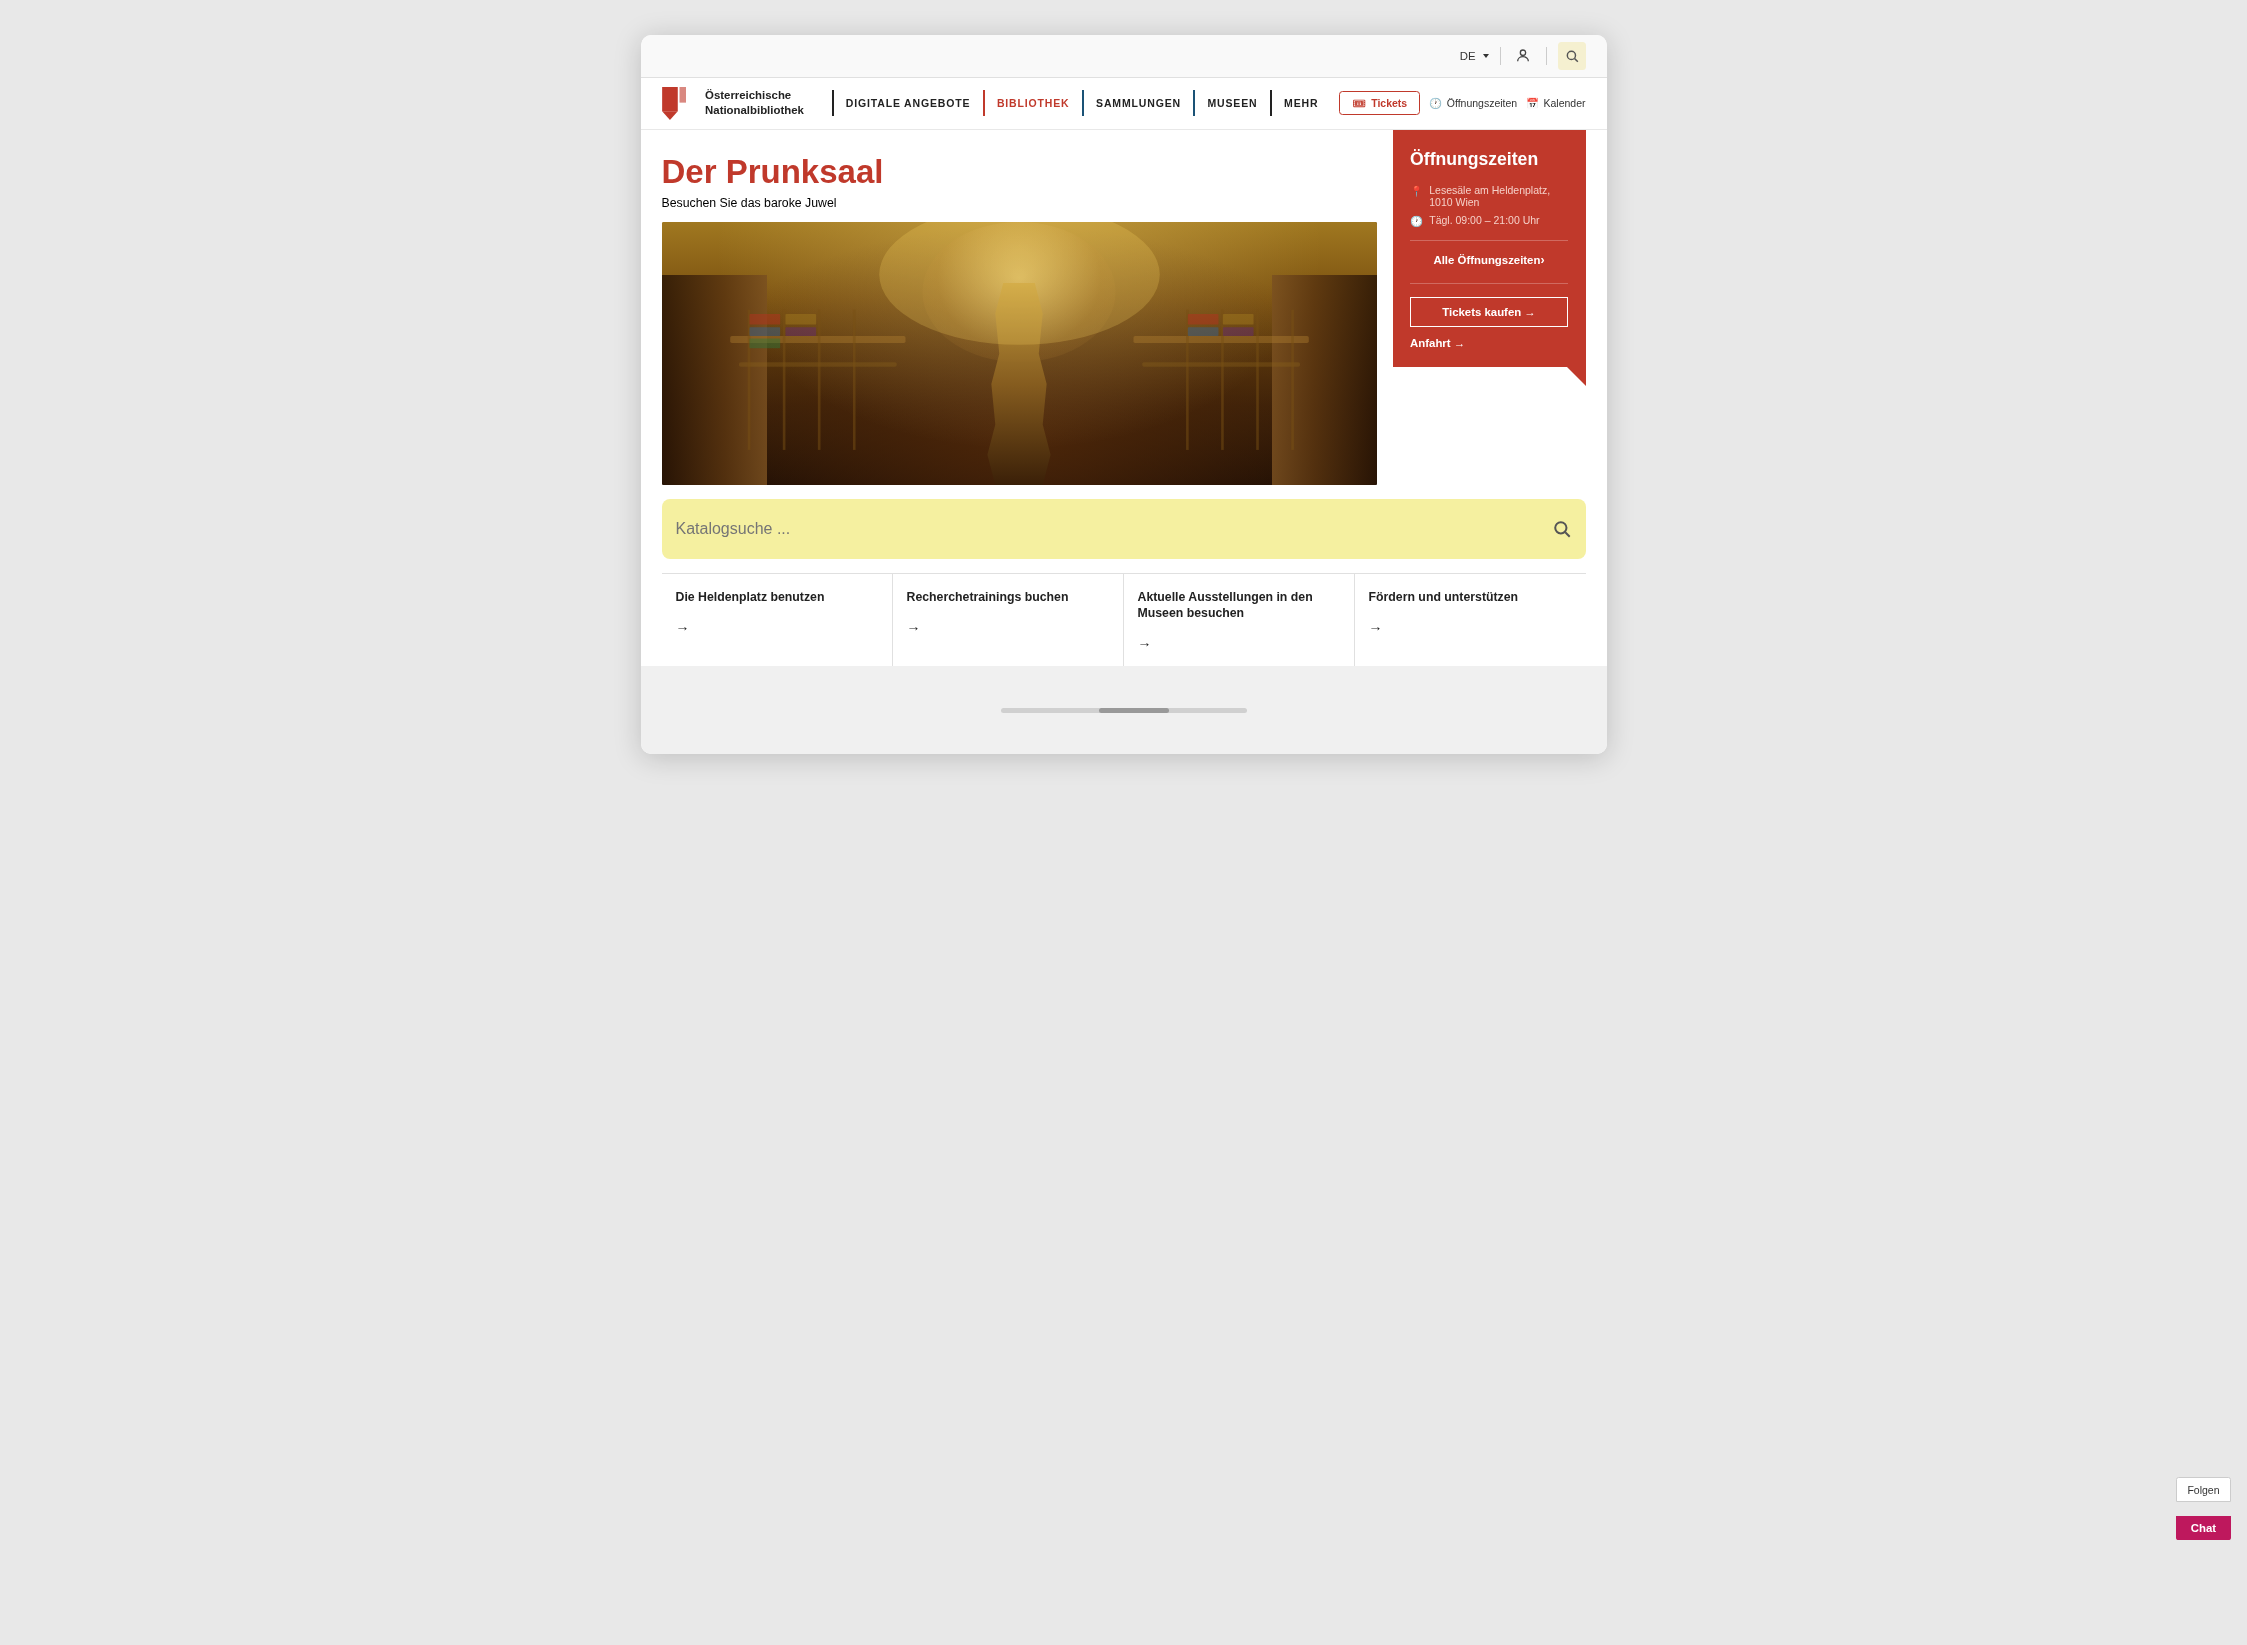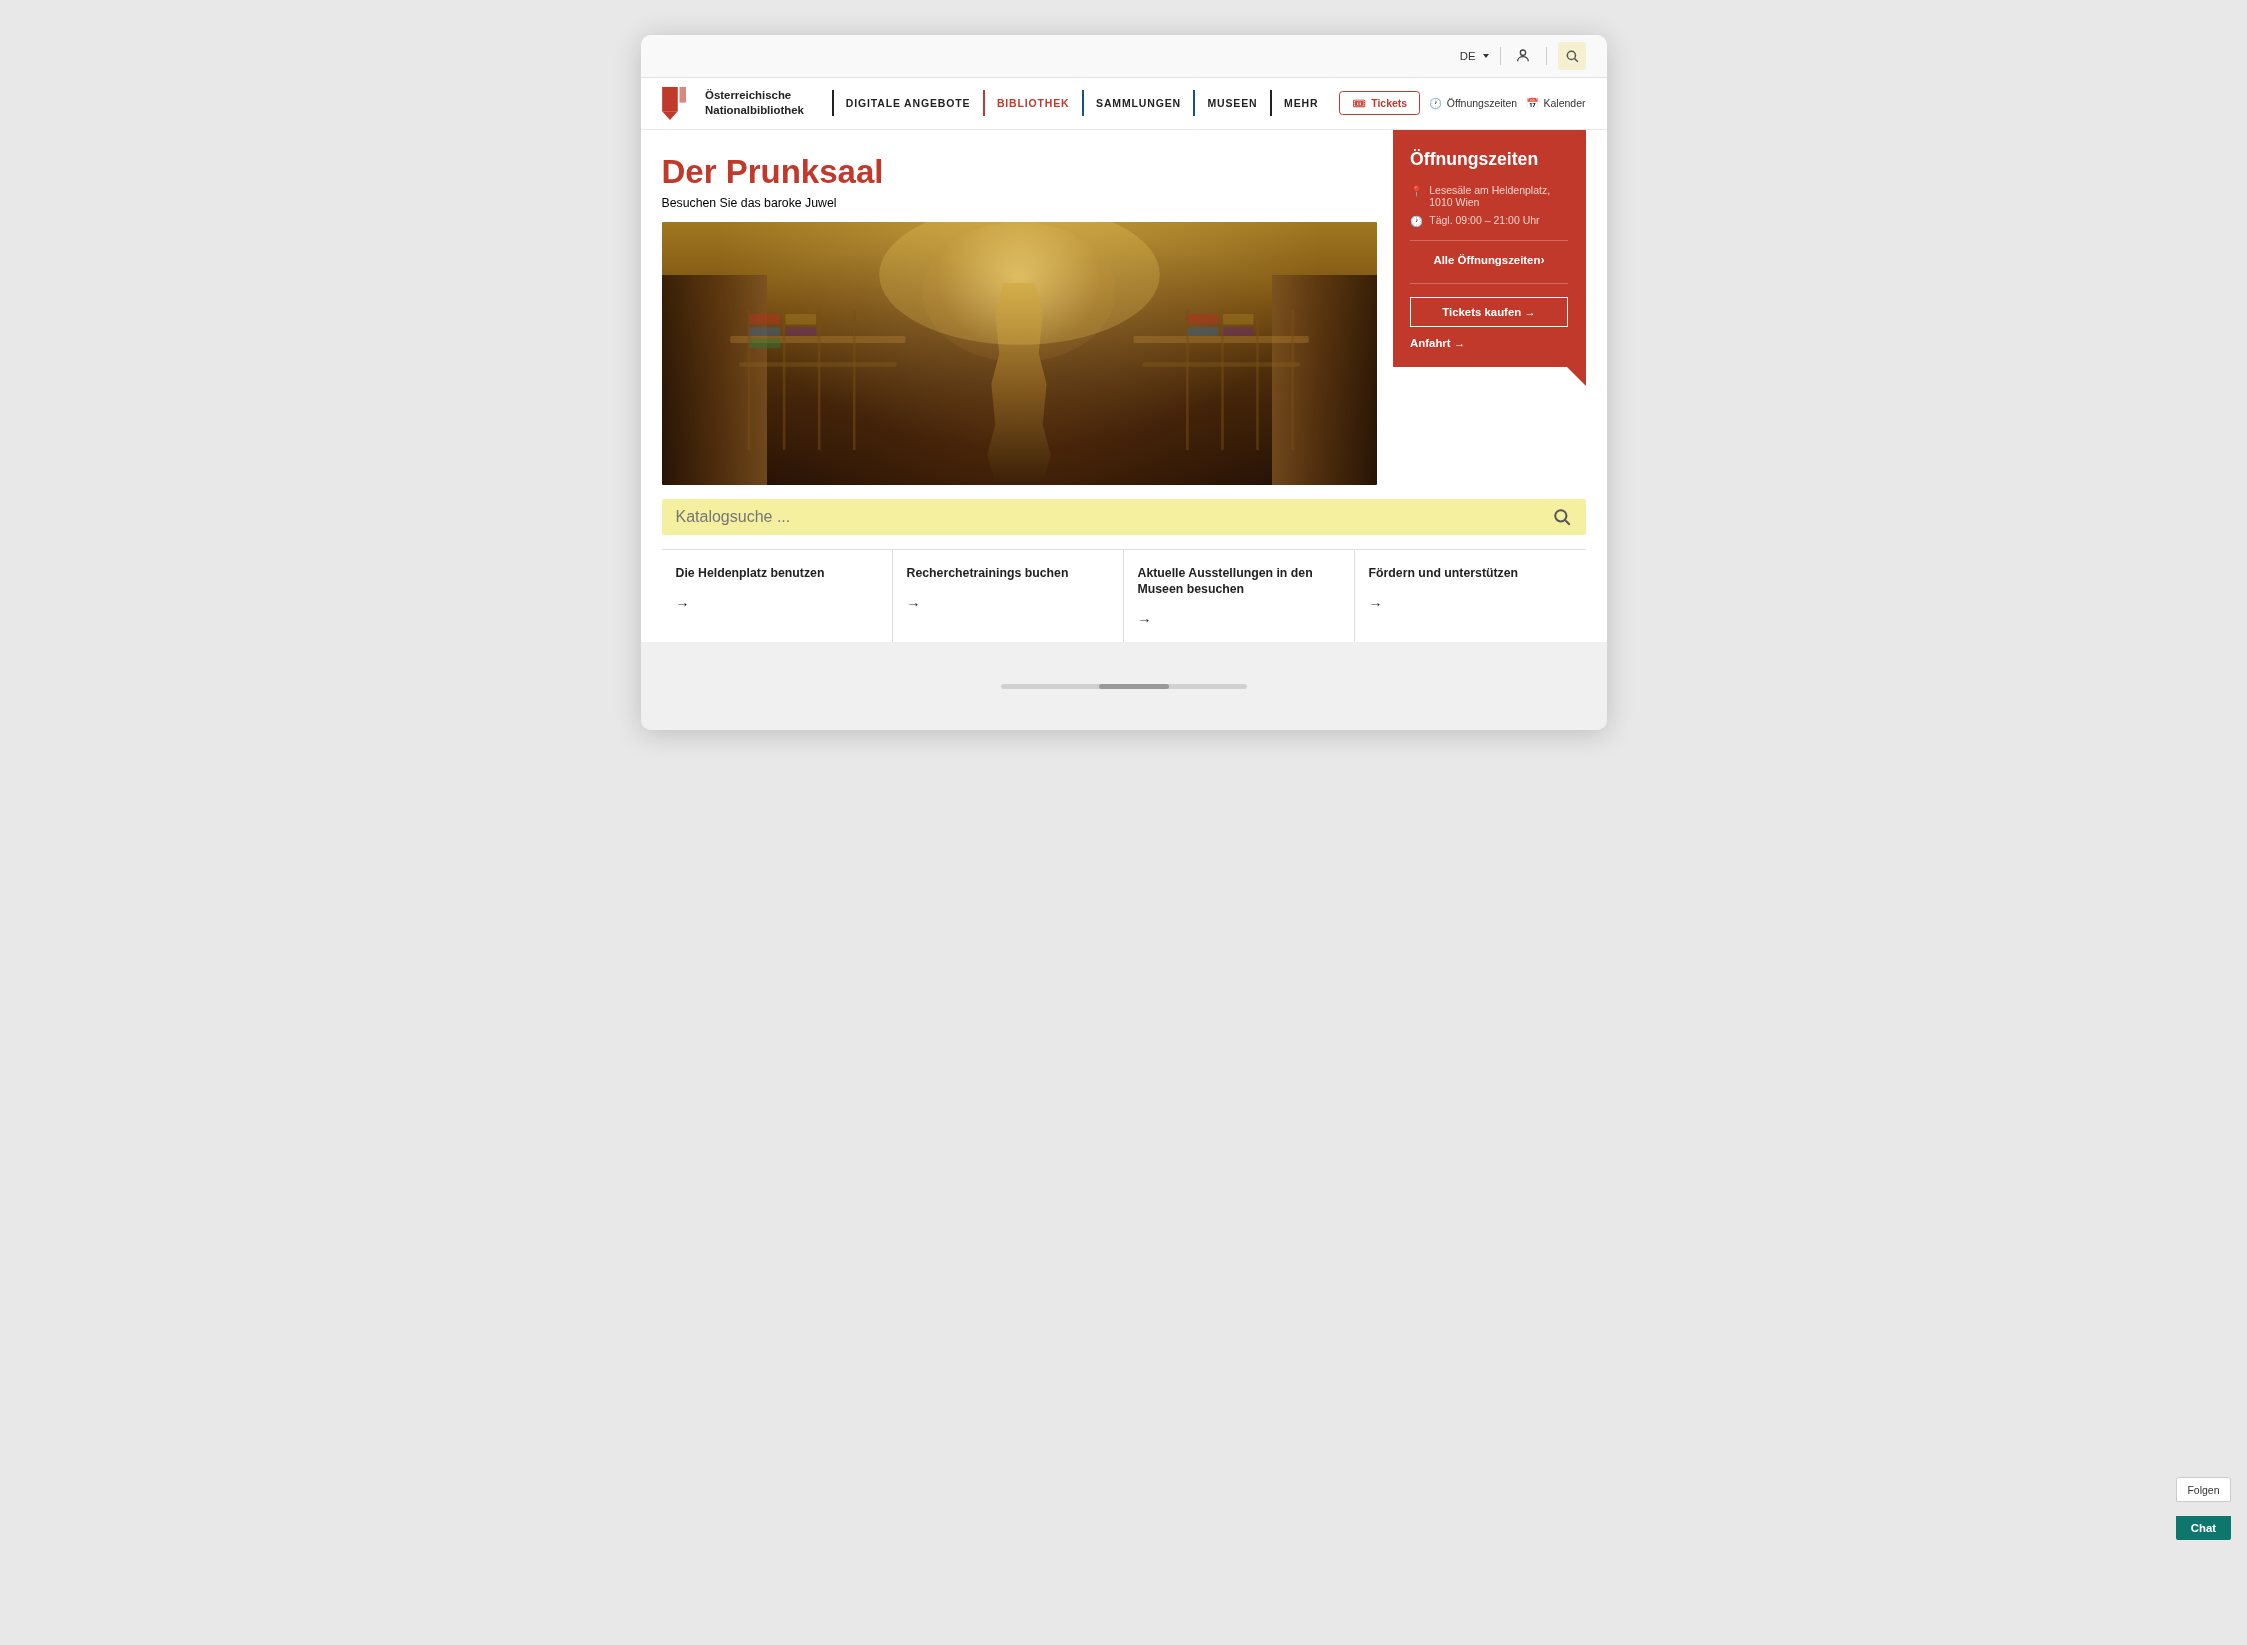--- a/index.html
+++ b/index.html
@@ -344,25 +344,25 @@
     }
 
     
     .search-bar-section {
       padding: 0 21px;
       margin-top: 14px;
       margin-bottom: 14px;
     }
     .search-bar-wrap {
       background: #f5f0a0;
-      border-radius: 2px;
+      border-radius: 8px;
       display: flex;
       align-items: center;
       padding: 0 14px;
-      height: 36px;
+      height: 60px;
     }
     .search-bar-input {
       flex: 1;
       background: transparent;
       border: none;
       outline: none;
       font-size: 16px;
       color: #666;
       font-style: normal;
     }
@@ -415,21 +415,21 @@
       background: #fff;
       border: 0.9px solid #ccc;
       border-radius: 2.6px 2.6px 0 0;
       padding: 5.3px 10.5px;
       font-size: 10.5px;
       color: #333;
       cursor: pointer;
       text-align: center;
     }
     .float-btn-chat {
-      background: #0f766e;
+      background: #be185d;
       border: none;
       border-radius: 0 0 2.6px 2.6px;
       padding: 6.1px 12.3px;
       font-size: 11.4px;
       font-weight: bold;
       color: #fff;
       cursor: pointer;
       text-align: center;
     }
 

